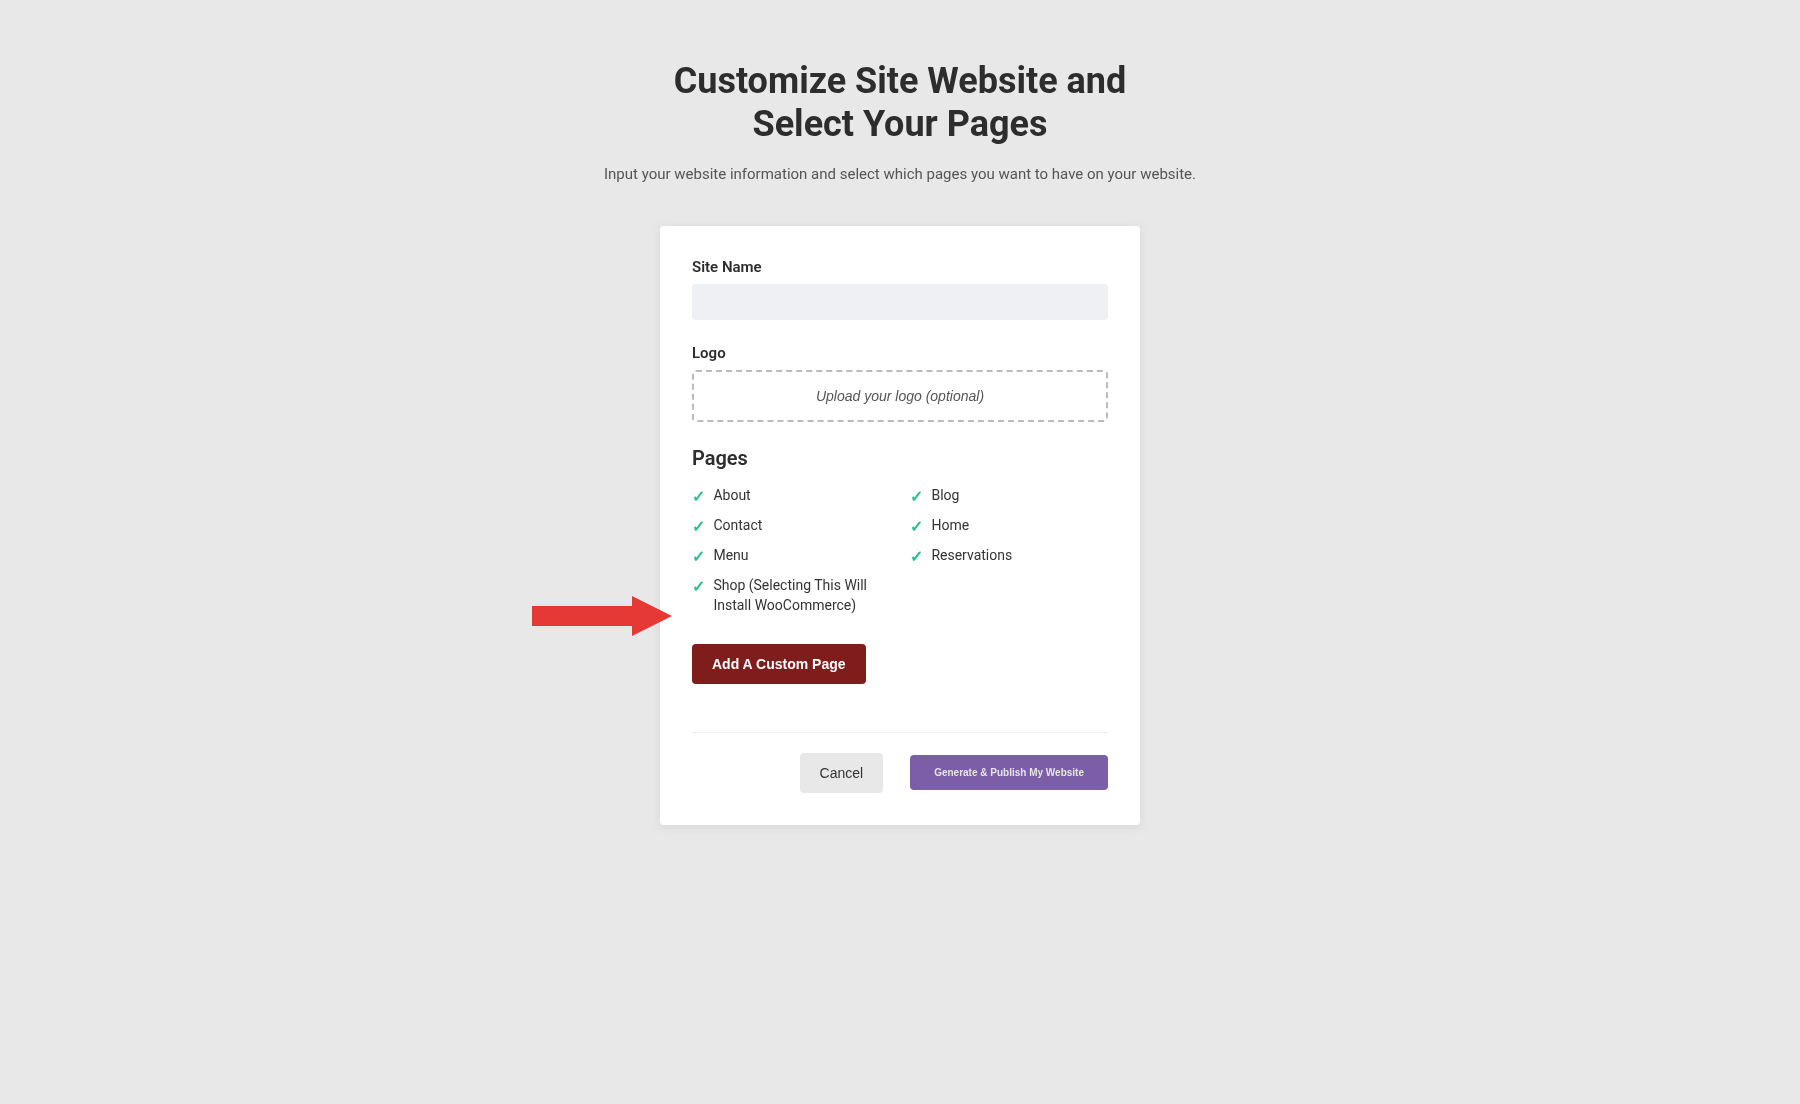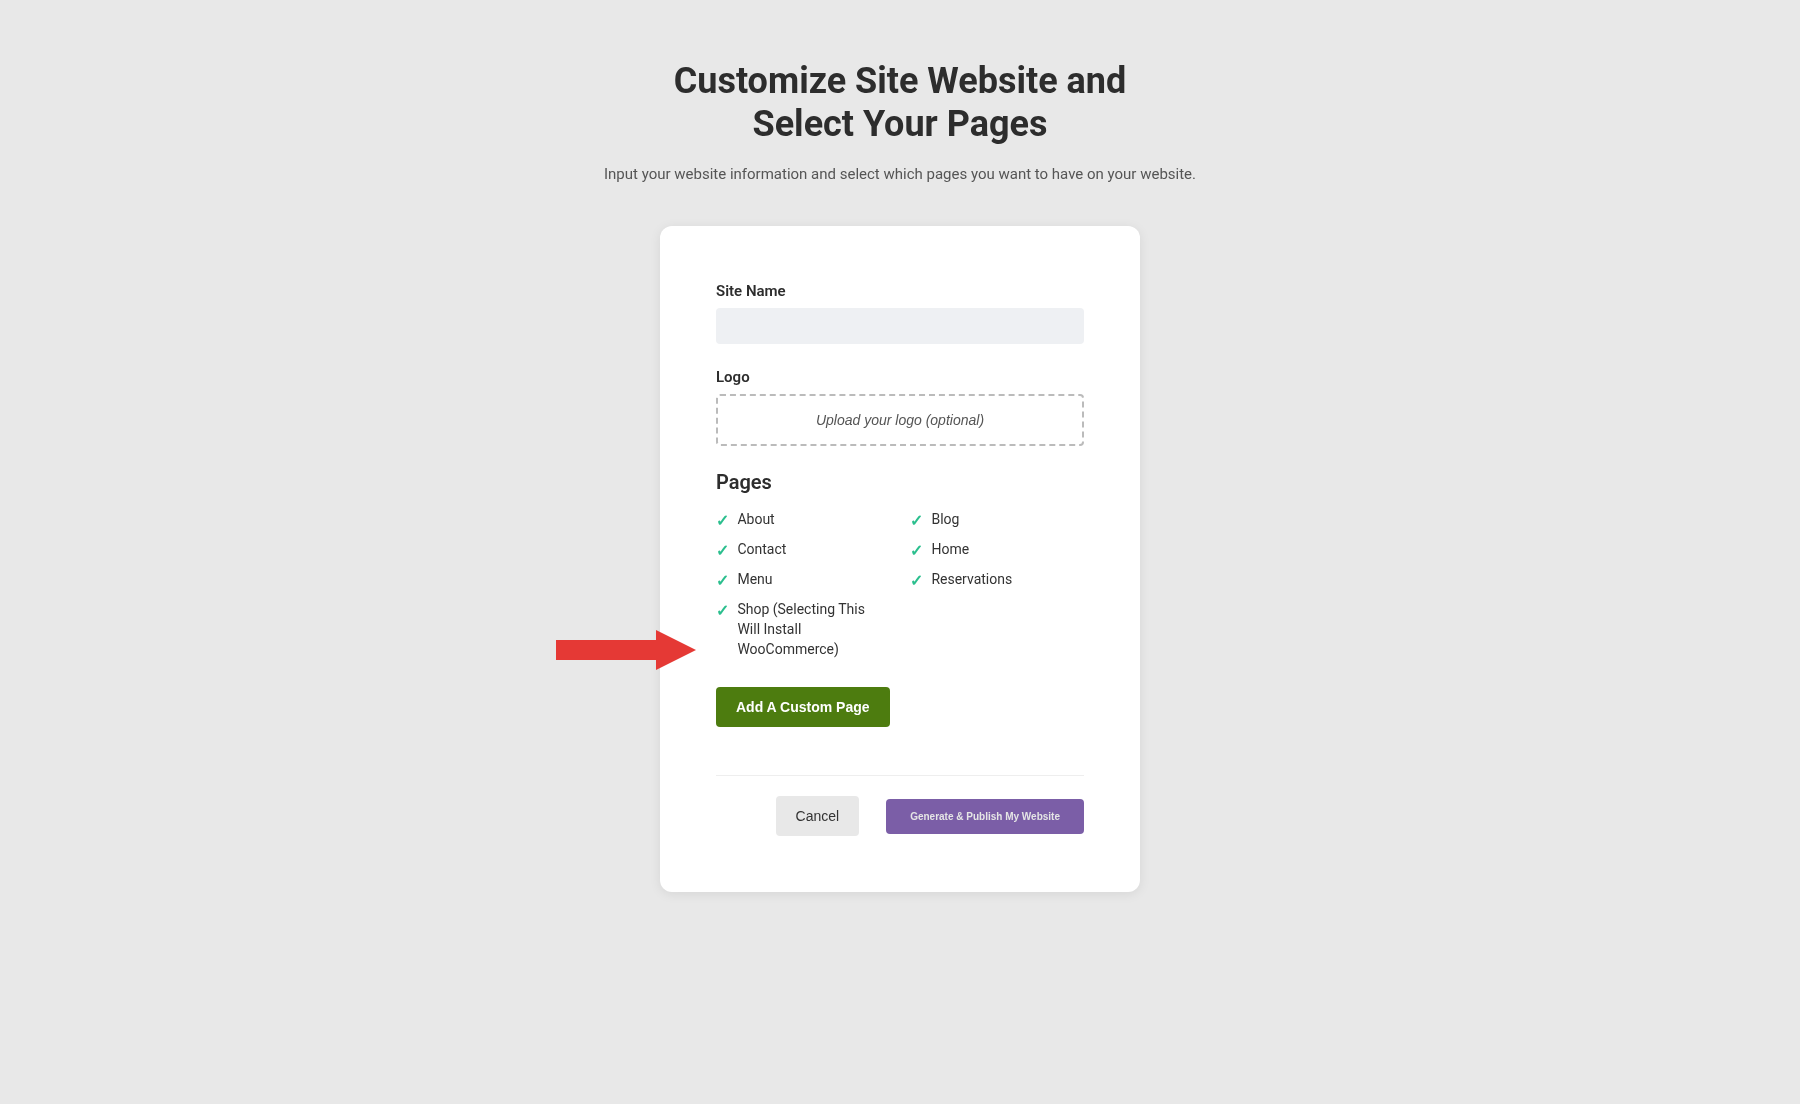--- a/index.html
+++ b/index.html
@@ -32,22 +32,22 @@
     }
 
     .page-subtitle {
       font-size: 15px;
       color: #555;
       line-height: 1.6;
     }
 
     .card {
       background: #ffffff;
-      border-radius: 12px;
-      padding: 56px;
+      border-radius: 4px;
+      padding: 32px;
       width: 100%;
       max-width: 480px;
       box-shadow: 0 2px 12px rgba(0,0,0,0.08);
       position: relative;
     }
 
     .field-group {
       margin-bottom: 24px;
     }
 
@@ -125,21 +125,21 @@
       font-weight: 700;
       margin-top: 1px;
       flex-shrink: 0;
     }
 
     .page-item-text {
       line-height: 1.4;
     }
 
     .add-custom-btn {
-      background-color: #4d7c0f;
+      background-color: #7f1d1d;
       color: #ffffff;
       border: none;
       border-radius: 4px;
       padding: 12px 20px;
       font-size: 14px;
       font-weight: 600;
       cursor: pointer;
       margin-top: 20px;
       margin-bottom: 24px;
     }

